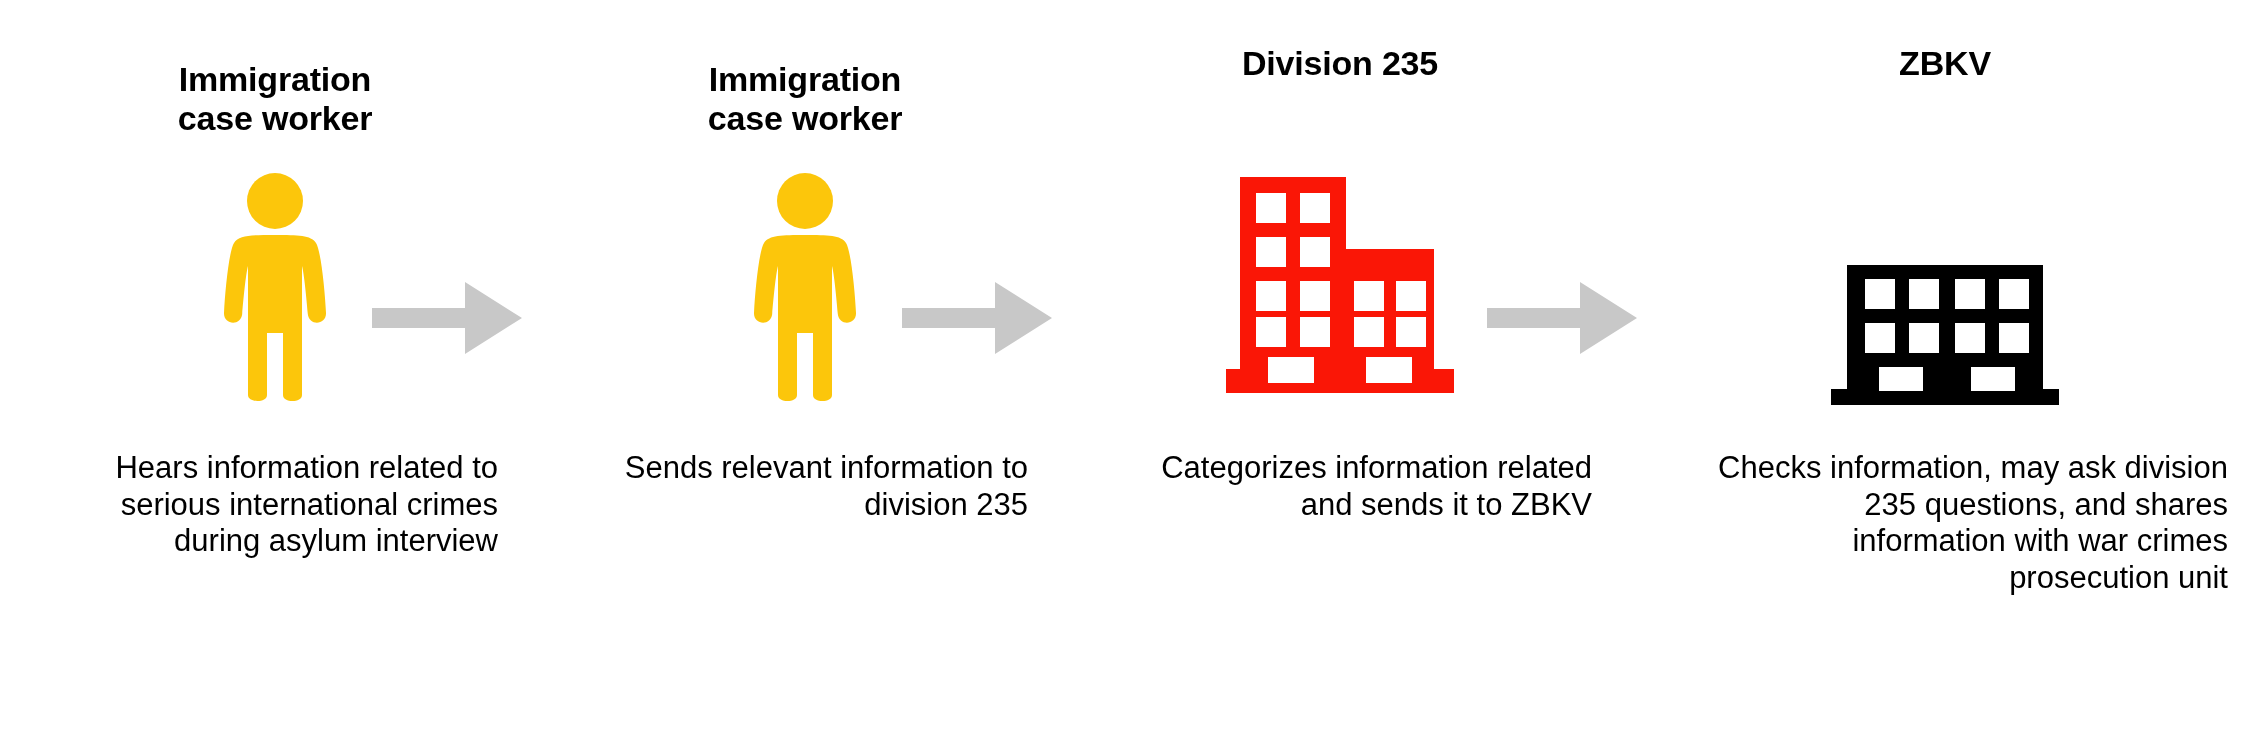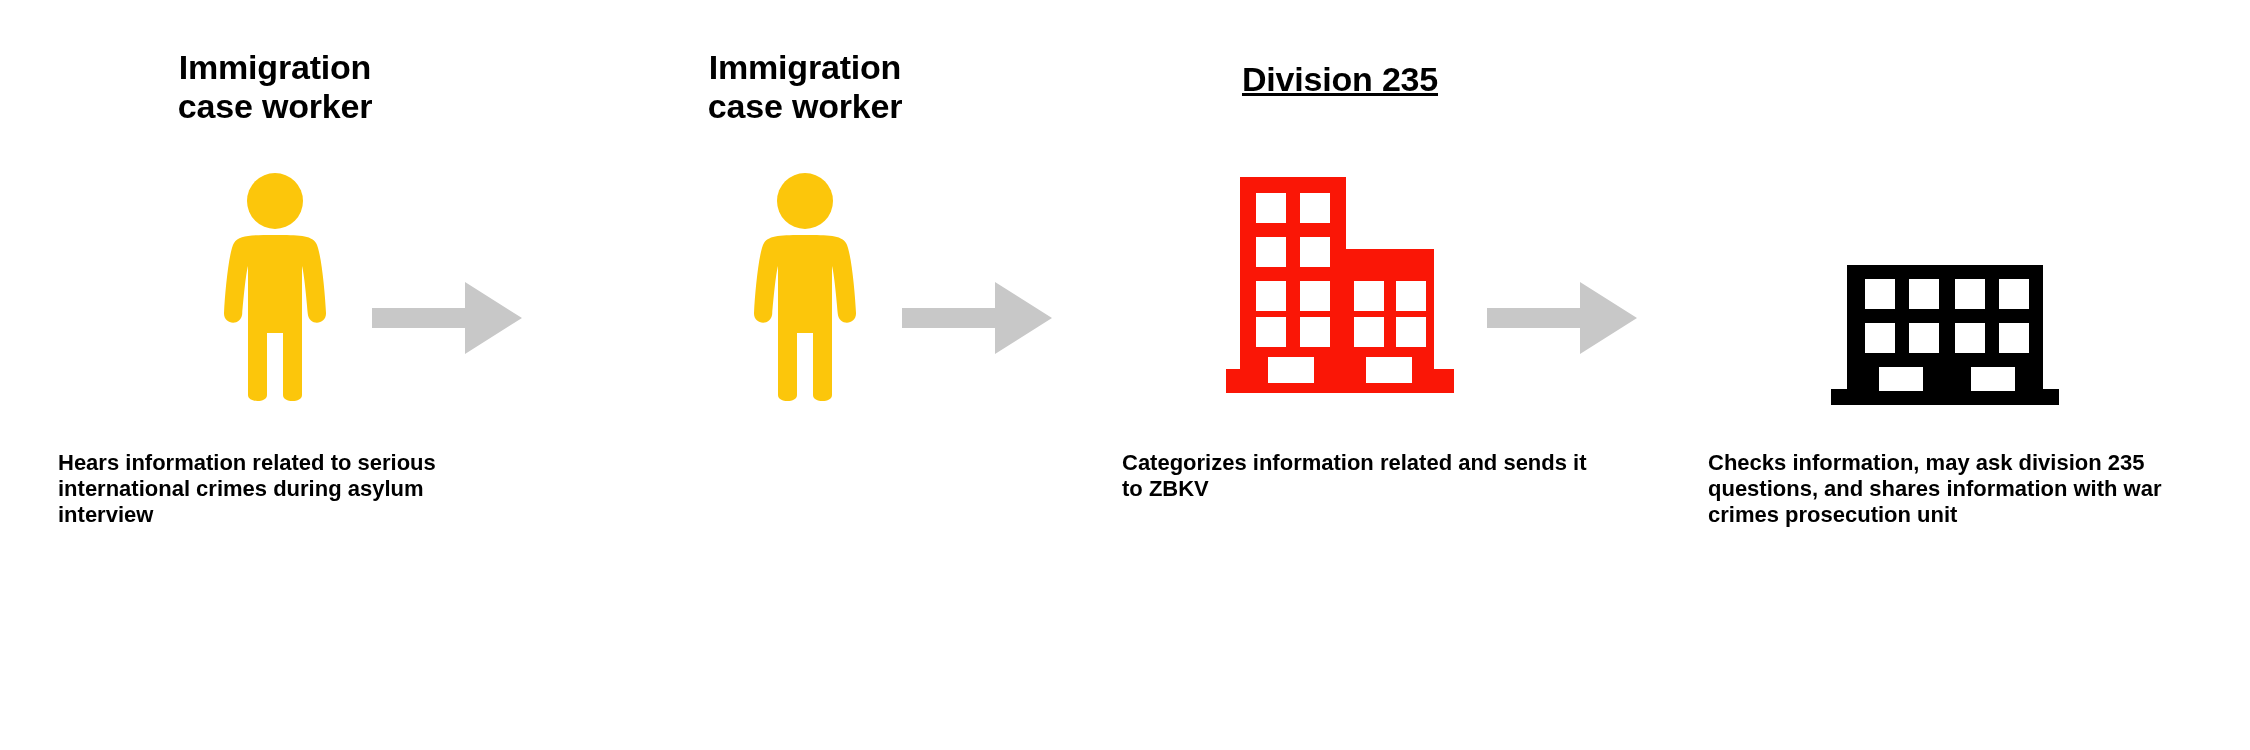--- a/index.html
+++ b/index.html
@@ -31,54 +31,54 @@
   .col-1 { left: 40px;   width: 470px; }
   .col-2 { left: 570px;  width: 470px; }
   .col-3 { left: 1100px; width: 480px; }
   .col-4 { left: 1680px; width: 530px; }
 
   
   .node-title {
     position: absolute;
     left: 0;
     width: 100%;
-    top: 48px;
+    top: 60px;
     font-size: 34px;
     font-weight: bold;
     line-height: 1.14;
     letter-spacing: -0.2px;
     text-align: center;
     white-space: pre-line;
   }
   .col-3 .node-title,
-  .col-4 .node-title { top: 60px; text-decoration: underline; }
+  .col-4 .node-title { top: 44px; }
 
   
   .icon-stage {
     position: absolute;
     left: 0;
     width: 100%;
     top: 170px;
     height: 235px;
     display: flex;
     align-items: flex-end;
     justify-content: center;
   }
   .icon-stage svg { display: block; }
 
   
   .node-desc {
     position: absolute;
     top: 450px;
     left: 18px;
     width: 440px;
-    font-size: 22px;
+    font-size: 31px;
     line-height: 1.18;
-    text-align: left;
-    font-weight: bold;
+    text-align: right;
+    font-weight: normal;
   }
   .col-3 .node-desc { left: 22px; width: 470px; }
   .col-4 .node-desc { left: 28px; width: 520px; }
 
   
   .arrow {
     position: absolute;
     top: 282px;
     width: 150px;
     height: 72px;
@@ -161,20 +161,21 @@
                      L 90 93
                      C 92 100, 94.6 126, 95.8 141
                      C 97 153.5, 114.6 152, 114 140
                      C 113 118, 109 78, 104 70
                      C 99 62, 86 62, 63 62 Z"></path>
           </g>
         </svg>
       </span>
     </div>
 
+    <div class="node-desc">Sends relevant information to division 235</div>
   </div>
 
   <div class="arrow arrow-2">
     <span>
       <svg width="150" height="72" viewBox="0 0 150 72" aria-hidden="true">
         <polygon fill="#C8C8C8" points="0,26 93,26 93,0 150,36 93,72 93,46 0,46"></polygon>
       </svg>
     </span>
   </div>
 
@@ -220,20 +221,21 @@
 
   <div class="arrow arrow-3">
     <span>
       <svg width="150" height="72" viewBox="0 0 150 72" aria-hidden="true">
         <polygon fill="#C8C8C8" points="0,26 93,26 93,0 150,36 93,72 93,46 0,46"></polygon>
       </svg>
     </span>
   </div>
 
   <div class="col col-4">
+    <div class="node-title">ZBKV</div>
 
     <div class="icon-stage">
       <span>
         <svg width="228" height="140" viewBox="0 0 228 140" aria-hidden="true">
           <g fill="#000000">
 
             <rect x="16" y="0" width="196" height="124"></rect>
 
             <rect x="0" y="124" width="228" height="16"></rect>
           </g>

